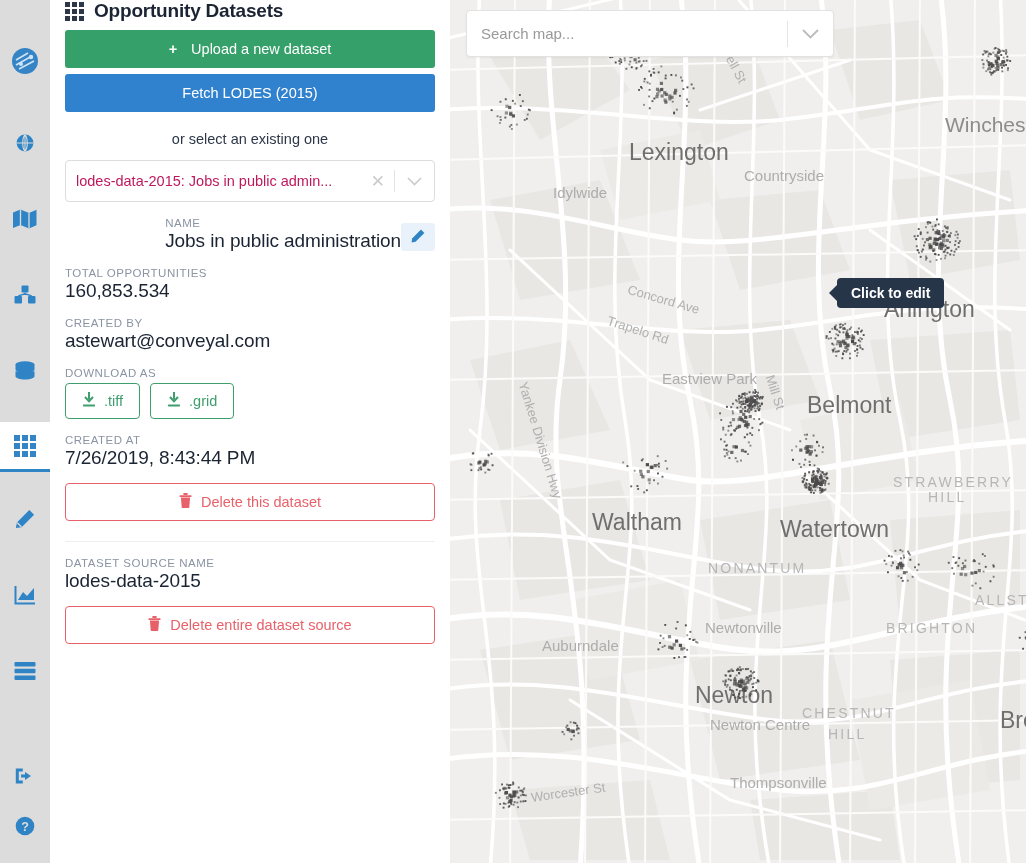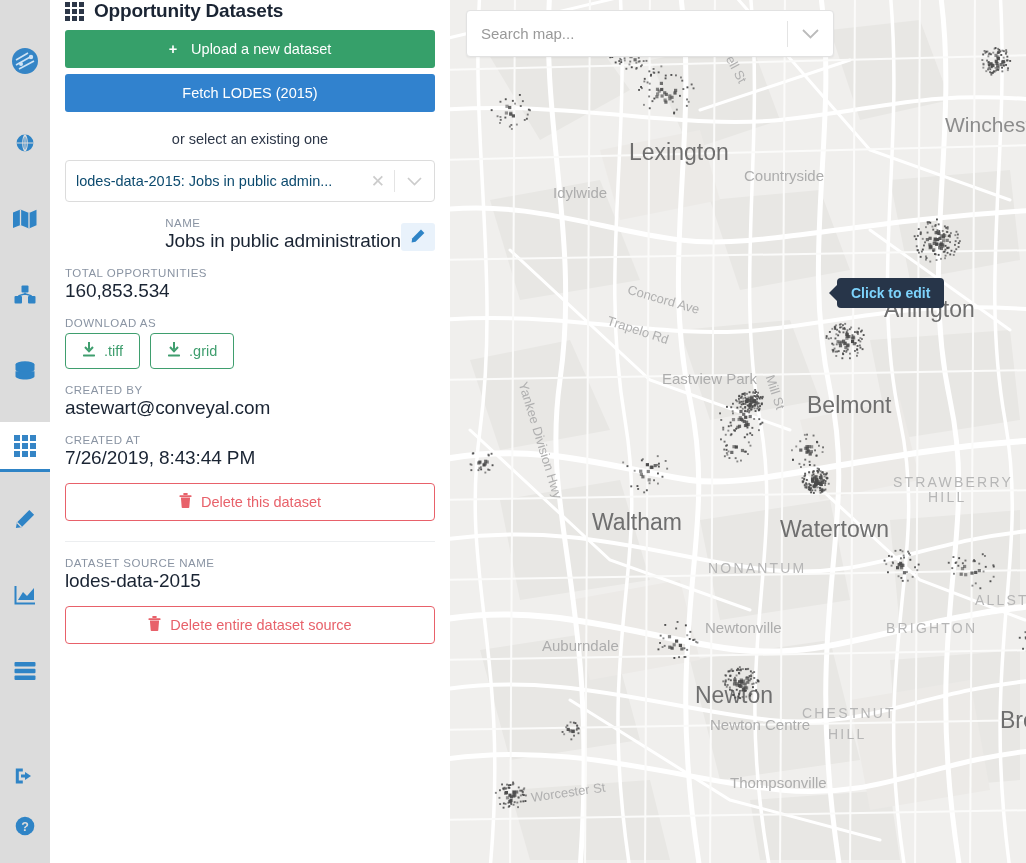--- a/index.html
+++ b/index.html
@@ -69,21 +69,21 @@
     font-size: 14.5px; padding: 19px 0 13px 0;
   }
 
   .select-box {
     display: flex; align-items: center;
     border: 1px solid #dcdcdc; border-radius: 4px;
     height: 42px; background: #fff;
   }
   .select-value {
     flex: 1 1 auto; padding: 0 10px;
-    font-size: 14.5px; color: #0c4a6e;
+    font-size: 14.5px; color: #be185d;
     white-space: nowrap; overflow: hidden;
   }
   .select-clear {
     color: #ccc; font-size: 17px; padding: 0 9px; cursor: pointer;
     line-height: 1;
   }
   .select-sep { width: 1px; height: 22px; background: #e4e4e4; }
   .select-arrow {
     color: #ccc; padding: 0 12px; cursor: pointer;
     display: flex; align-items: center;
@@ -104,21 +104,21 @@
   .edit-btn {
     width: 34px; height: 28px; border: none; border-radius: 3px;
     background: #e9f2fb; color: #2f84c6;
     display: flex; align-items: center; justify-content: center;
     cursor: pointer; margin-top: 6px;
   }
 
   .tooltip {
     position: absolute;
     top: 278px; left: 387px;
-    background: #273549; color: #7dd3fc;
+    background: #273549; color: #ffffff;
     font-size: 14px; font-weight: bold;
     padding: 7px 14px; border-radius: 4px;
     white-space: nowrap;
     z-index: 40;
   }
   .tooltip:before {
     content: ""; position: absolute;
     left: -8px; top: 50%; transform: translateY(-50%);
     border-top: 9px solid transparent;
     border-bottom: 9px solid transparent;
@@ -342,20 +342,25 @@
           <svg width="14" height="14" viewBox="0 0 16 16" fill="#2f84c6">
               <path d="M11.4 0.7 L15.3 4.6 L5.2 14.7 L0.7 15.3 L1.3 10.8 Z"></path>
             </svg>
         </span>
       </button>
     </div>
 
     <div class="field">
       <div class="field-label">TOTAL OPPORTUNITIES</div>
       <div class="field-value">160,853.534</div>
+    </div>
+
+    <div class="field">
+      <div class="field-label">CREATED BY</div>
+      <div class="field-value">astewart@conveyal.com</div>
     </div>
 
     <div class="field">
       <div class="field-label">DOWNLOAD AS</div>
       <div class="dl-row">
         <button class="dl-btn">
           <span>
             <svg width="14" height="15" viewBox="0 0 14 15" fill="#3f9e6e">
                 <path d="M7 0 v7.2 M3 5 L7 9.3 L11 5" stroke="#3f9e6e" stroke-width="2" fill="none"></path>
                 <rect x="1" y="12.4" width="12" height="2" rx="0.6"></rect>
@@ -366,25 +371,20 @@
         <button class="dl-btn">
           <span>
             <svg width="14" height="15" viewBox="0 0 14 15" fill="#3f9e6e">
                 <path d="M7 0 v7.2 M3 5 L7 9.3 L11 5" stroke="#3f9e6e" stroke-width="2" fill="none"></path>
                 <rect x="1" y="12.4" width="12" height="2" rx="0.6"></rect>
               </svg>
           </span>
           <span>.grid</span>
         </button>
       </div>
-    </div>
-
-    <div class="field">
-      <div class="field-label">CREATED BY</div>
-      <div class="field-value">astewart@conveyal.com</div>
     </div>
 
     <div class="field">
       <div class="field-label">CREATED AT</div>
       <div class="field-value">7/26/2019, 8:43:44 PM</div>
     </div>
 
     <button class="danger-btn">
       <span>
         <svg width="13" height="15" viewBox="0 0 13 15" fill="#e8616a">

